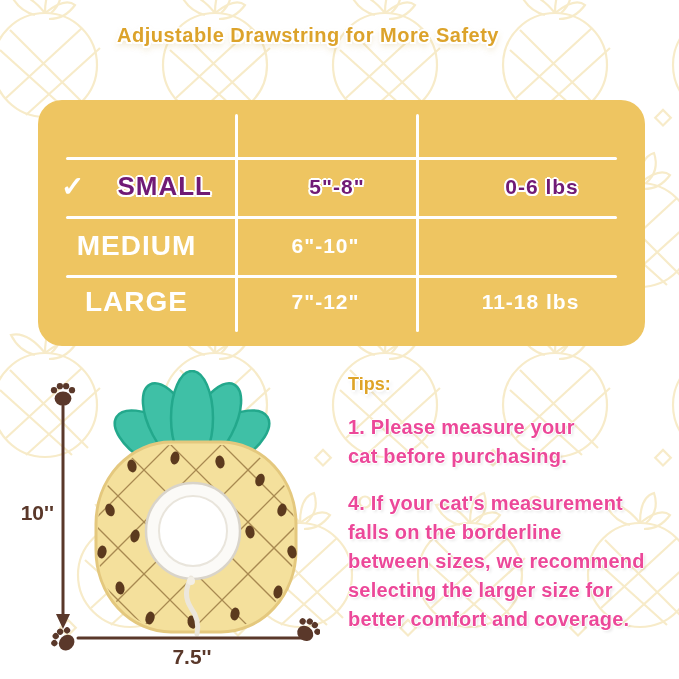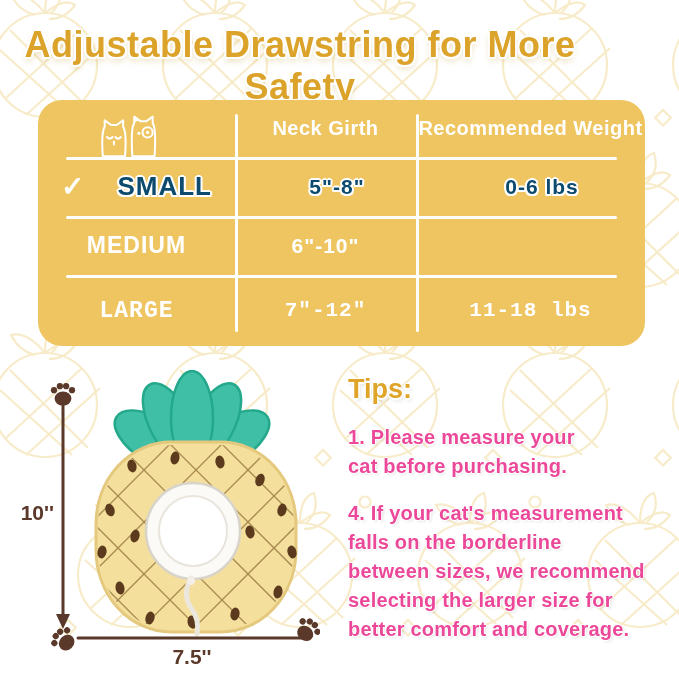--- a/index.html
+++ b/index.html
@@ -1,51 +1,51 @@
 <!DOCTYPE html>
 <html><head>
 <meta charset="utf-8">
 <style>
   html,body{margin:0;padding:0;background:#fff;}
   .stage{position:relative;width:679px;height:679px;overflow:hidden;background:#FFFFFF;
          font-family:"Liberation Sans",sans-serif;}
   svg.bg{position:absolute;left:0;top:0;width:679px;height:679px;z-index:0;}
 
   
-  .title{position:absolute;left:0;top:24px;width:600px;margin:0;text-align:center;z-index:2;
-         font-size:36px;font-weight:bold;letter-spacing:.5px;color:#DCA32B;
+  .title{position:absolute;left:8px;top:24px;width:600px;margin:0;text-align:center;z-index:2;
+         font-size:20px;font-weight:bold;letter-spacing:.5px;color:#DCA32B;
          text-shadow:-2px 0 0 #fff,2px 0 0 #fff,0 -2px 0 #fff,0 2px 0 #fff,
                      -1.5px -1.5px 0 #fff,1.5px 1.5px 0 #fff,-1.5px 1.5px 0 #fff,1.5px -1.5px 0 #fff,
                      0 4px 6px rgba(190,150,40,.35);}
 
   
   .size-table{position:absolute;left:38px;top:100px;width:607px;height:246px;z-index:2;
               background:#EEC561;border-radius:24px;}
   .hline{position:absolute;left:28px;right:28px;height:3px;background:#fff;border-radius:2px;}
   .vline{position:absolute;top:14px;height:218px;width:3px;background:#fff;border-radius:2px;}
   .t-row{position:absolute;left:0;width:607px;display:grid;grid-template-columns:197px 181px 229px;
          align-items:center;}
   .t-cell{text-align:center;}
   .th{color:#fff;font-size:20px;font-weight:bold;letter-spacing:.5px;}
-  .t-white{color:#fff;font-size:23px;font-weight:bold;letter-spacing:1px;}
+  .t-white{color:#fff;font-size:28px;font-weight:bold;letter-spacing:1px;}
   .t-val{color:#fff;font-size:21px;font-weight:bold;letter-spacing:1px;}
-  .sel{color:#0c4a6e;
+  .sel{color:#701a75;
        text-shadow:-2px 0 0 #fff,2px 0 0 #fff,0 -2px 0 #fff,0 2px 0 #fff,
                    -1.5px -1.5px 0 #fff,1.5px 1.5px 0 #fff,-1.5px 1.5px 0 #fff,1.5px -1.5px 0 #fff;padding-left:23px;}
   .size-cell{display:flex;align-items:center;justify-content:center;gap:10px;}
   .check{color:#fff;font-size:28px;font-weight:bold;line-height:1;}
   .cats-wrap{display:flex;justify-content:center;align-items:flex-end;height:100%;padding-top:8px;}
 
   
   svg.illus{position:absolute;left:20px;top:370px;width:300px;height:300px;z-index:2;}
   .measure-text{font-family:"Liberation Sans",sans-serif;font-weight:bold;font-size:21px;fill:#5A382A;}
 
   
   .tips{position:absolute;left:348px;top:374px;width:330px;z-index:2;}
-  .tips-heading{font-size:27px;font-weight:bold;color:#DFA428;margin:0 0 18px 0;
+  .tips-heading{font-size:18px;font-weight:bold;color:#DFA428;margin:0 0 18px 0;
        text-shadow:-1.5px 0 0 #fff,1.5px 0 0 #fff,0 -1.5px 0 #fff,0 1.5px 0 #fff,2px 3px 4px rgba(0,0,0,.12);}
   .tip{font-size:20px;font-weight:bold;color:#ec4899;margin:0 0 18px 0;line-height:1.45;
        white-space:pre-line;letter-spacing:.2px;
        text-shadow:-1px 0 0 #fff,1px 0 0 #fff,0 -1px 0 #fff,0 1px 0 #fff,2px 2px 3px rgba(0,0,0,.10);}
 </style>
 </head>
 <body>
 
 <div class="stage">
 
@@ -76,38 +76,20 @@
     <use href="#pat-tile" x="45" y="480"></use>
       <use href="#pat-tile" x="215" y="480"></use>
     <use href="#pat-tile" x="385" y="480"></use>
       <use href="#pat-tile" x="555" y="480"></use>
   </svg>
 
   <h1 class="title">Adjustable Drawstring for More Safety</h1>
 
   <div class="size-table">
 
-    <div class="t-row" style="top:0;height:57px;">
-      <div class="t-cell cats-wrap">
-        <svg width="100" height="48" viewBox="0 0 100 52">
-          <g stroke="#FFFFFF" stroke-width="2.2" fill="none" stroke-linejoin="round" stroke-linecap="round">
-            <path d="M13,47 Q11,21 15,15 L15,8 L22,13 L28,13 L35,8 L35,15 Q39,21 37,47 Z"></path>
-            <path d="M17.5,26 q3,3.5 6,0 M26.5,26 q3,3.5 6,0"></path>
-            <path d="M25,31 l0,3"></path>
-            <path d="M45,47 Q43,17 47,11 L47,4 L54,9 L60,9 L67,4 L67,11 Q71,17 69,47 Z"></path>
-            <circle cx="61.5" cy="21" r="5.5"></circle>
-          </g>
-          <path d="M47,5 L52,8.5 L47,10 Z" fill="#FFFFFF"></path>
-          <circle cx="61.5" cy="21" r="1.8" fill="#FFFFFF"></circle>
-          <circle cx="52" cy="22" r="1.8" fill="#FFFFFF"></circle>
-        </svg>
-      </div>
-      <div class="t-cell th">Neck Girth</div>
-      <div class="t-cell th">Recommended Weight</div>
-    </div>
 
     <div class="hline" style="top:57px;"></div>
     <div class="hline" style="top:116px;"></div>
     <div class="hline" style="top:175px;"></div>
     <div class="vline" style="left:197px;"></div>
     <div class="vline" style="left:378px;"></div>
 
     <div class="t-row" style="top:57px;height:59px;">
       <div class="t-cell size-cell">
         <span class="check">✓</span>
@@ -115,21 +97,21 @@
       </div>
       <div class="t-cell t-val sel">5"-8"</div>
       <div class="t-cell t-val sel">0-6 lbs</div>
     </div>
 
     <div class="t-row" style="top:116px;height:59px;">
       <div class="t-cell t-white">MEDIUM</div>
       <div class="t-cell t-val">6"-10"</div>
     </div>
 
-    <div class="t-row" style="top:175px;height:71px;font-family:Liberation Mono, monospace;">
+    <div class="t-row" style="top:166px;height:71px;">
       <div class="t-cell t-white">LARGE</div>
       <div class="t-cell t-val">7"-12"</div>
       <div class="t-cell t-val">11-18 lbs</div>
     </div>
   </div>
 
   <svg class="illus" viewBox="0 0 300 300" xmlns="http://www.w3.org/2000/svg">
     <defs>
       <g id="pawshape" fill="#5A382A">
         <ellipse cx="0" cy="5.5" rx="7" ry="6"></ellipse>

